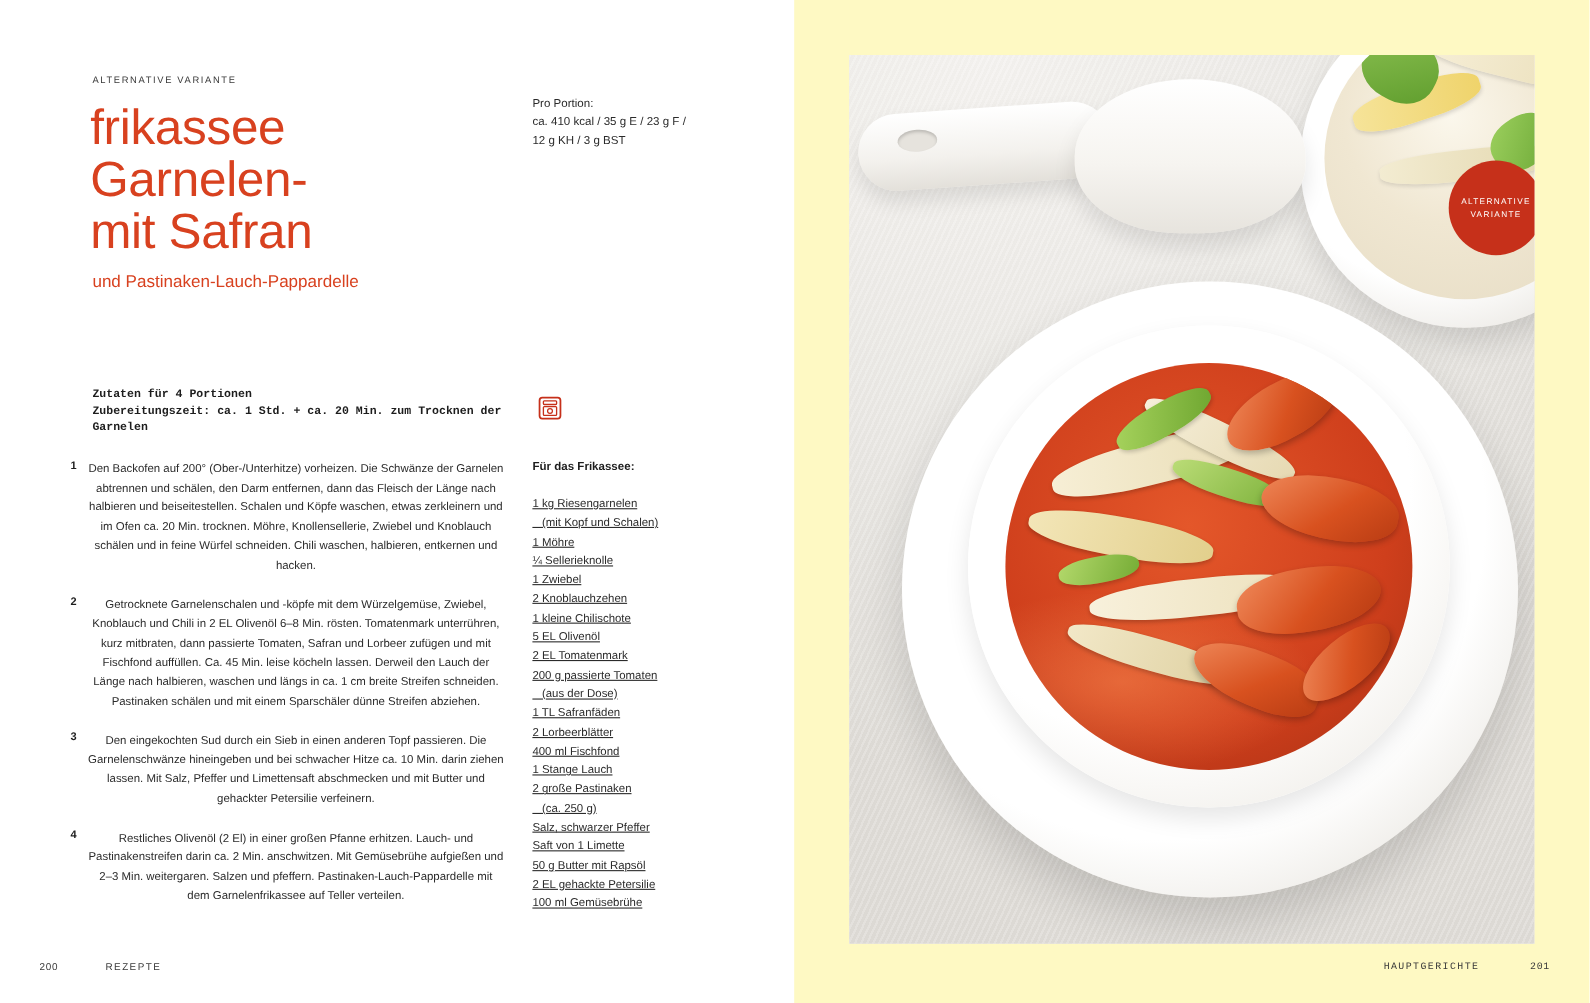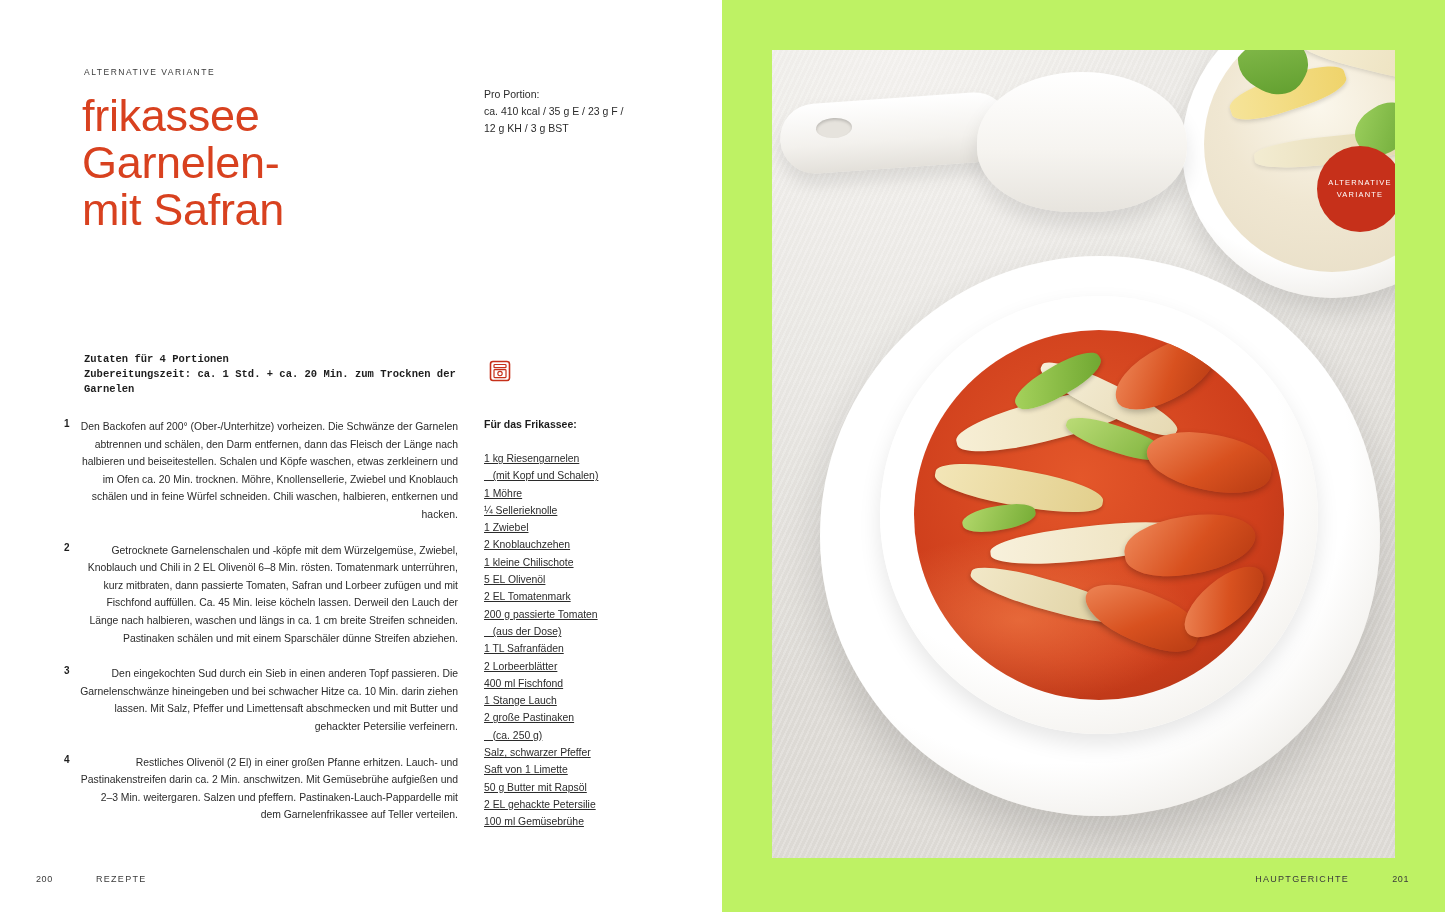--- a/index.html
+++ b/index.html
@@ -96,21 +96,21 @@
     position: absolute;
     left: 26px; top: 0;
     font-size: 10px;
     font-weight: bold;
     color: #1d1d1d;
   }
   .step-text {
     font-size: 10.4px;
     line-height: 17.6px;
     color: #2b2b2b;
-    text-align: right;
+    text-align: center;
   }
 
   .ing-col {
     position: absolute;
     left: 484px; top: 418px;
     width: 210px;
   }
   .ing-title {
     font-size: 10.5px;
     font-weight: bold;
@@ -133,21 +133,21 @@
     color: #3a3a3a;
   }
   .folio-left .num { margin-right: 40px; }
   .runhead-left { letter-spacing: 1.3px; }
 
   
   .page-right {
     position: absolute;
     left: 722px; top: 0;
     width: 723px; height: 912px;
-    background: #bef264;
+    background: #fef9c3;
   }
 
   .photo {
     position: absolute;
     left: 50px; top: 50px;
     width: 623px; height: 808px;
     overflow: hidden;
     background: #eceae6;
   }
 
@@ -293,38 +293,40 @@
     letter-spacing: 1.2px;
     line-height: 12px;
   }
 
   .folio-right {
     position: absolute;
     right: 36px; bottom: 28px;
     font-size: 9px;
     letter-spacing: 0.6px;
     color: #3a3a3a;
+    font-family: Liberation Mono, monospace;
   }
   .runhead-right { letter-spacing: 1.3px; margin-right: 40px; }
 </style>
 </head>
 <body>
 
 <div class="spread">
 
   <div class="page-left">
 
     <div class="kicker">ALTERNATIVE VARIANTE</div>
 
     <div class="title">
       <span class="line">frikassee</span>
       <span class="line">Garnelen-</span>
       <span class="line">mit Safran</span>
     </div>
 
+    <div class="subtitle">und Pastinaken-Lauch-Pappardelle</div>
 
     <div class="nutrition" style="white-space: pre-line; margin-top: 24px;">Pro Portion:
 ca. 410 kcal / 35 g E / 23 g F /
 12 g KH / 3 g BST</div>
 
     <div class="ingredients-head">
       <div>Zutaten für 4 Portionen</div>
       <div>Zubereitungszeit: ca. 1 Std. + ca. 20 Min. zum Trocknen der Garnelen</div>
     </div>
 

